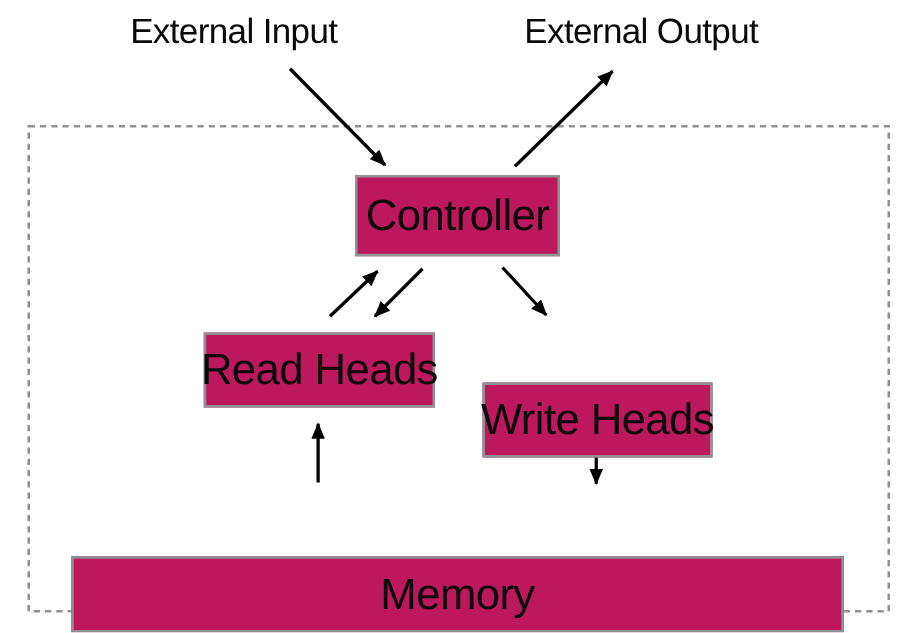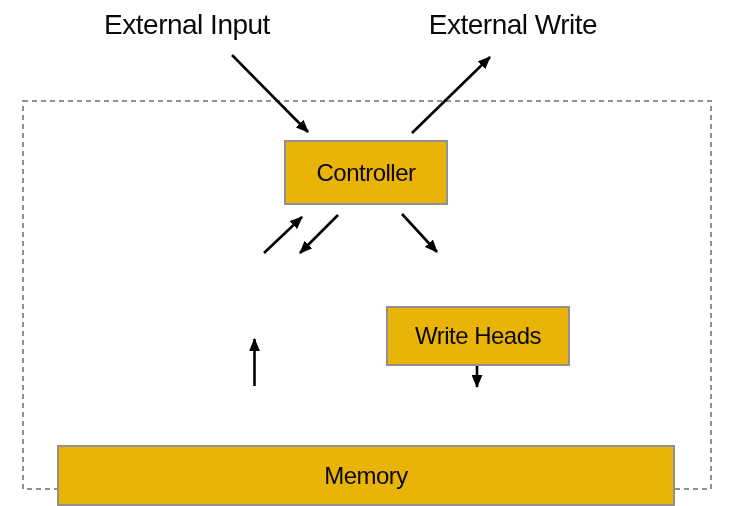--- a/index.html
+++ b/index.html
@@ -32,26 +32,26 @@
     font-size: 28px;
     line-height: 32px;
     letter-spacing: -0.5px;
     white-space: nowrap;
   }
   .top-label.input  { left: 187px; }
   .top-label.output { left: 513px; }
   .node {
     position: absolute;
     box-sizing: border-box;
-    background: #eab308;
+    background: #be185d;
     border: 2px solid #8f9194;
     display: flex;
     align-items: center;
     justify-content: center;
-    font-size: 24px;
+    font-size: 35px;
     letter-spacing: -0.5px;
     white-space: nowrap;
   }
   .node.controller  { left: 284px; top: 140px; width: 164px; height: 65px; }
   .node.read-heads  { left: 163px; top: 266px; width: 185px; height: 60px; }
   .node.write-heads { left: 386px; top: 266px; width: 184px; height: 60px; margin-top: 40px; }
   .node.memory      { left: 57px;  top: 397px; width: 618px; height: 61px; margin-top: 48px; }
 </style>
 </head>
 <body>
@@ -71,26 +71,29 @@
     <line x1="412" y1="133" x2="490" y2="57" stroke="#000000" stroke-width="2.6" marker-end="url(#ah)"></line>
     <line x1="264" y1="253" x2="302" y2="217" stroke="#000000" stroke-width="2.6" marker-end="url(#ah)"></line>
     <line x1="338" y1="215" x2="300" y2="253" stroke="#000000" stroke-width="2.6" marker-end="url(#ah)"></line>
     <line x1="402" y1="214" x2="437" y2="252" stroke="#000000" stroke-width="2.6" marker-end="url(#ah)"></line>
     <line x1="254.5" y1="386" x2="254.5" y2="339" stroke="#000000" stroke-width="2.6" marker-end="url(#ah)"></line>
     <line x1="477" y1="338" x2="477" y2="387" stroke="#000000" stroke-width="2.6" marker-end="url(#ah)"></line>
   </svg>
 
   <div class="top-label input">External Input</div>
 
-  <div class="top-label output">External Write</div>
+  <div class="top-label output">External Output</div>
 
   <div class="node controller">
     <span>Controller</span>
   </div>
 
+  <div class="node read-heads">
+    <span>Read Heads</span>
+  </div>
 
   <div class="node write-heads">
     <span>Write Heads</span>
   </div>
 
   <div class="node memory">
     <span>Memory</span>
   </div>
 
 </div>

